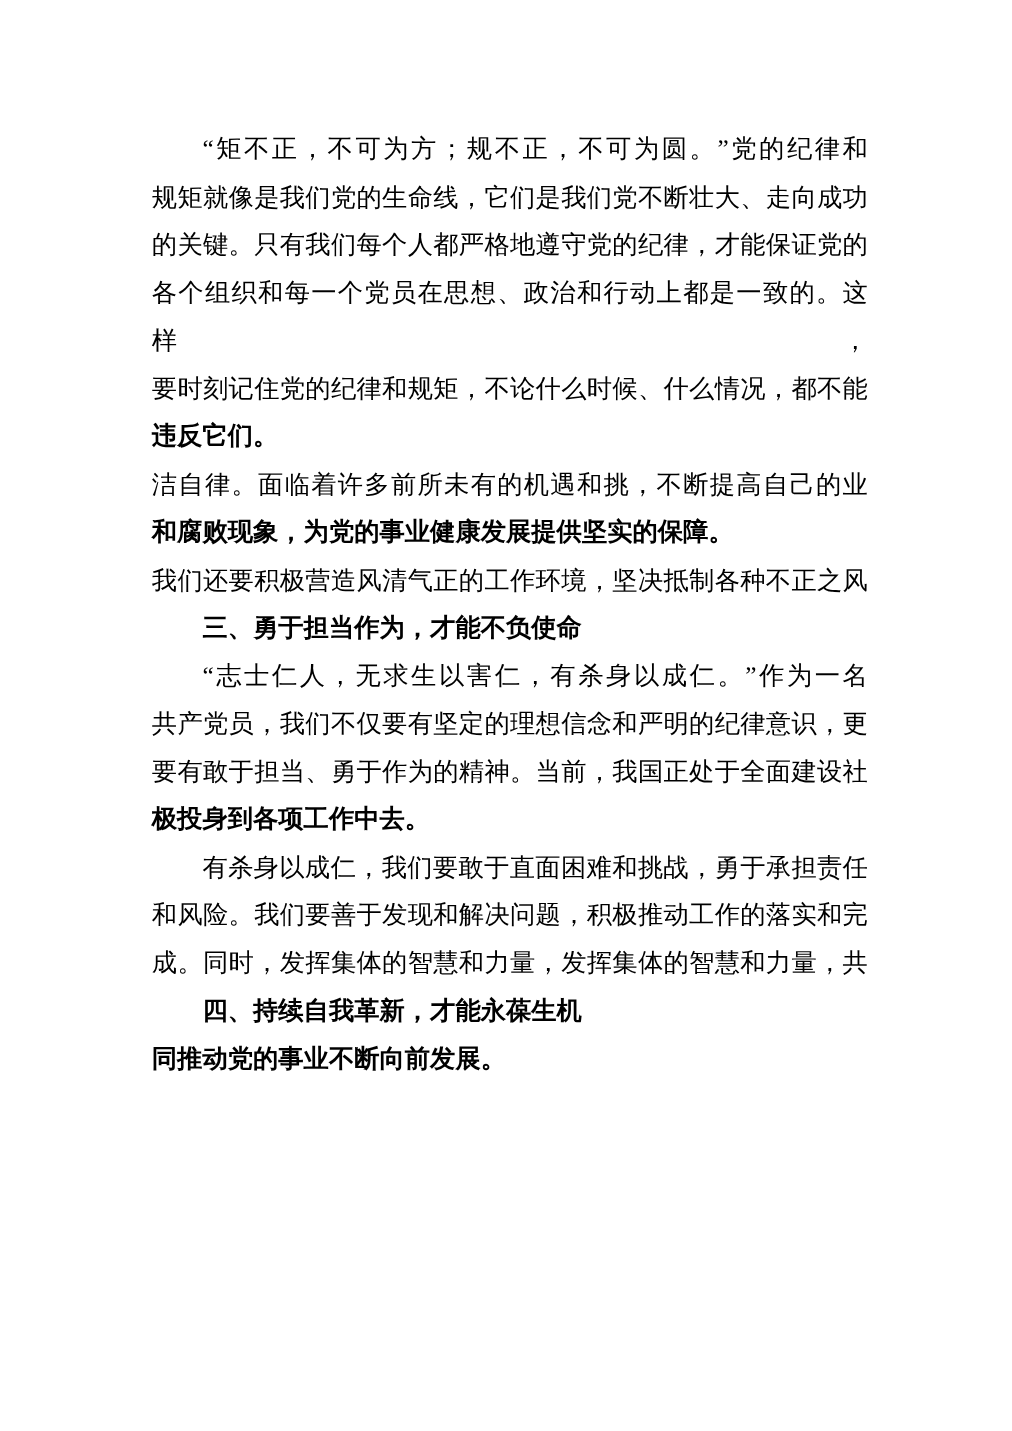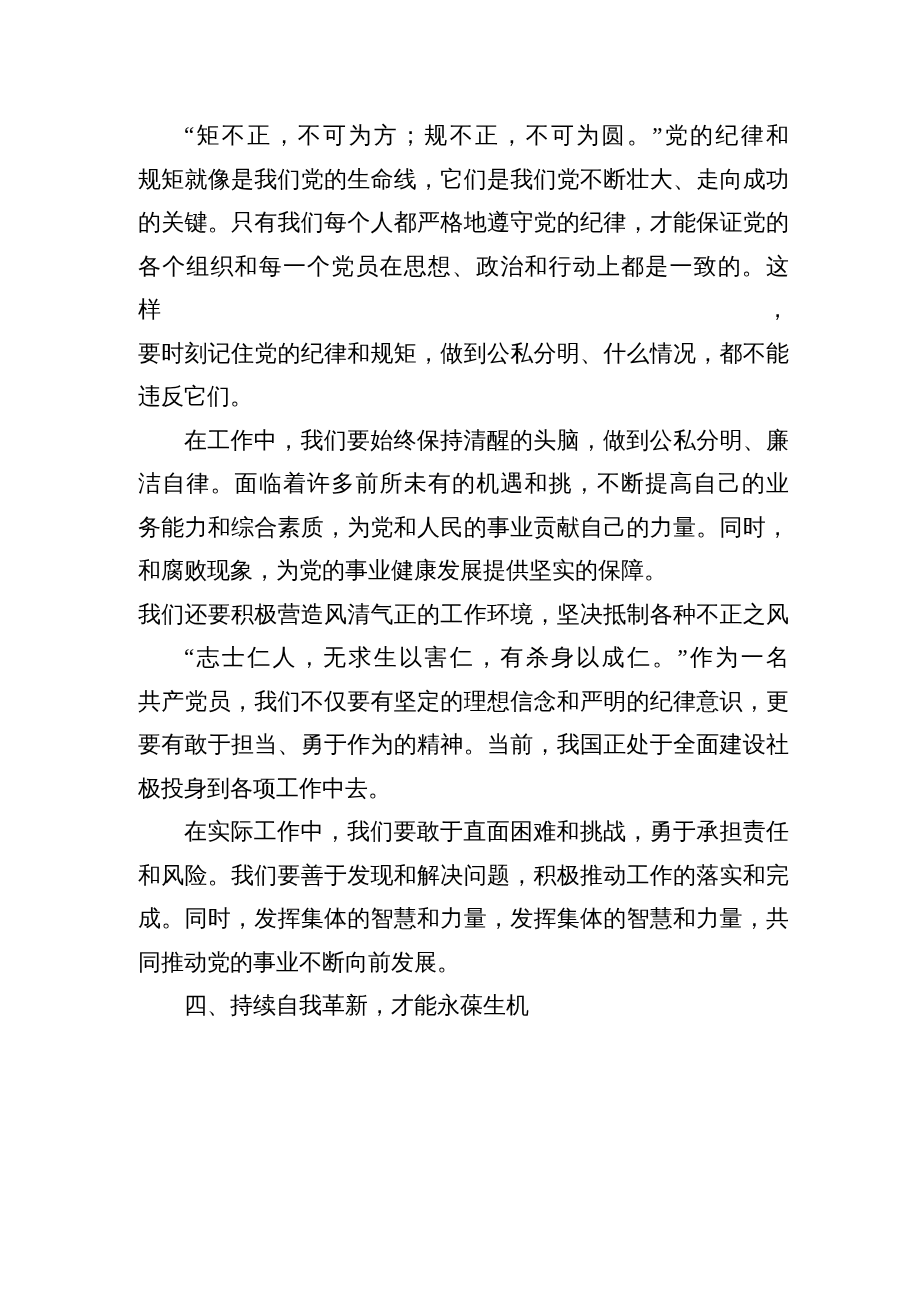--- a/index.html
+++ b/index.html
@@ -29,44 +29,44 @@
     text-align: justify;
     text-align-last: justify;
     white-space: normal;
   }
   .line.indent {
     text-indent: 2em;
   }
   .line.last {
     text-align: right;
     text-align-last: left;
+    font-weight: bold;
   }
   .heading-line {
     font-weight: 400;
   }
 </style>
 </head>
 <body>
 
 <div class="page" style="background: rgb(255, 255, 255);">
   <div class="text-block" id="text-block" style="color: rgb(0, 0, 0);">
       <div class="line indent">“矩不正，不可为方；规不正，不可为圆。”党的纪律和</div>
       <div class="line">规矩就像是我们党的生命线，它们是我们党不断壮大、走向成功</div>
       <div class="line">的关键。只有我们每个人都严格地遵守党的纪律，才能保证党的</div>
       <div class="line">各个组织和每一个党员在思想、政治和行动上都是一致的。这样，</div>
-      <div class="line">要时刻记住党的纪律和规矩，做到公私分明、什么情况，都不能</div>
+      <div class="line">要时刻记住党的纪律和规矩，不论什么时候、什么情况，都不能</div>
       <div class="line last">违反它们。</div>
-      <div class="line indent">在工作中，我们要始终保持清醒的头脑，做到公私分明、廉</div>
       <div class="line">洁自律。面临着许多前所未有的机遇和挑，不断提高自己的业</div>
-      <div class="line">务能力和综合素质，为党和人民的事业贡献自己的力量。同时，</div>
       <div class="line last">和腐败现象，为党的事业健康发展提供坚实的保障。</div>
       <div class="line">我们还要积极营造风清气正的工作环境，坚决抵制各种不正之风</div>
+      <div class="line indent last heading-line">三、勇于担当作为，才能不负使命</div>
       <div class="line indent">“志士仁人，无求生以害仁，有杀身以成仁。”作为一名</div>
       <div class="line">共产党员，我们不仅要有坚定的理想信念和严明的纪律意识，更</div>
       <div class="line">要有敢于担当、勇于作为的精神。当前，我国正处于全面建设社</div>
       <div class="line last">极投身到各项工作中去。</div>
-      <div class="line indent">在实际工作中，我们要敢于直面困难和挑战，勇于承担责任</div>
+      <div class="line indent">有杀身以成仁，我们要敢于直面困难和挑战，勇于承担责任</div>
       <div class="line">和风险。我们要善于发现和解决问题，积极推动工作的落实和完</div>
       <div class="line">成。同时，发挥集体的智慧和力量，发挥集体的智慧和力量，共</div>
+      <div class="line indent last heading-line">四、持续自我革新，才能永葆生机</div>
       <div class="line last">同推动党的事业不断向前发展。</div>
-      <div class="line indent last heading-line">四、持续自我革新，才能永葆生机</div>
     </div>
 </div>
 
 </body></html>

